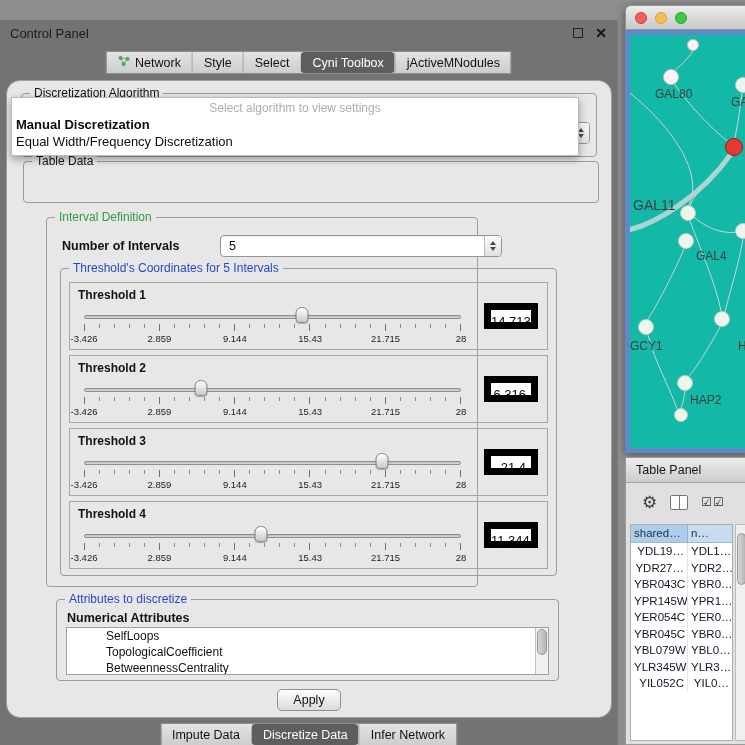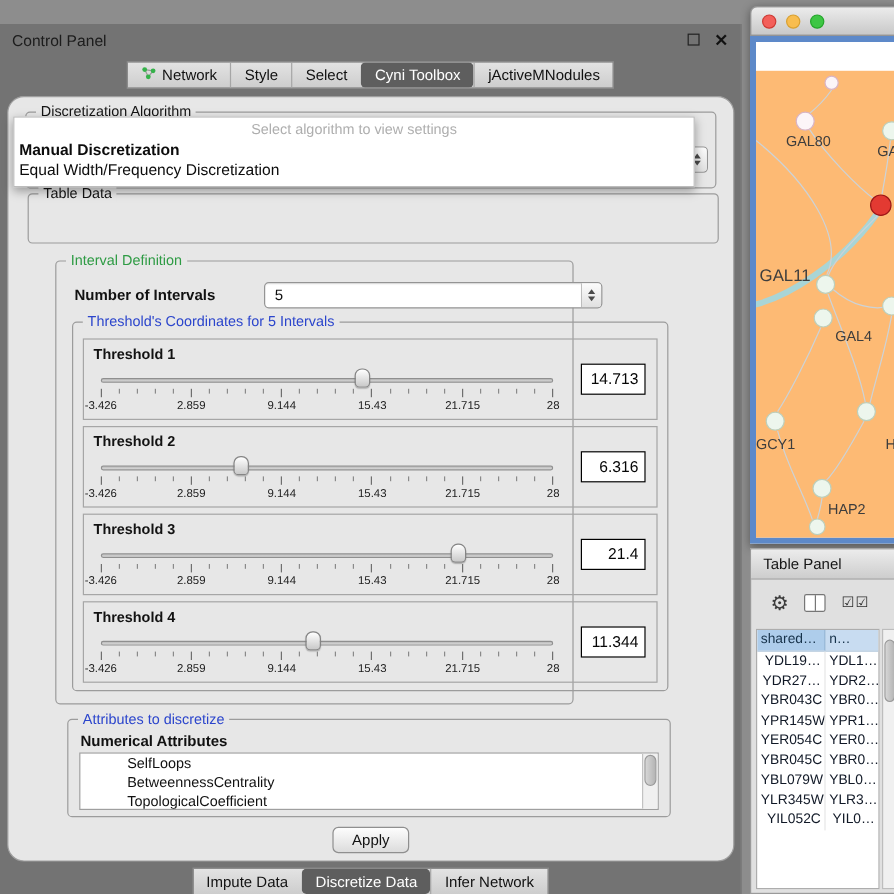--- a/index.html
+++ b/index.html
@@ -44,38 +44,38 @@
 .threshold-panel{position:relative;height:68px;border:1px solid #a6a6a6;margin-bottom:5px;}
 .threshold-label{position:absolute;left:8px;top:5px;font-size:12px;font-weight:bold;color:#121212;}
 .slider-zone{position:absolute;left:14px;right:86px;top:24px;height:38px;}
 .slider-track{position:absolute;left:0;right:0;top:8px;height:4px;background:linear-gradient(#bdbdbd,#d8d8d8);border:1px solid #8f8f8f;border-radius:2px;}
 .slider-thumb{position:absolute;top:0;width:13px;height:16px;transform:translateX(-50%);background:linear-gradient(#ffffff,#c9c9c9);border:1px solid #858585;border-radius:6px 6px 4px 4px;box-shadow:0 1px 1px rgba(0,0,0,.25);}
 .slider-ticks{position:absolute;left:0;right:0;top:17px;height:7px;display:flex;justify-content:space-between;align-items:flex-start;}
 .slider-ticks i{width:1px;height:4px;background:#8a8a8a;}
 .slider-ticks i.major{height:7px;background:#6f6f6f;}
 .slider-scale{position:absolute;left:0;right:0;top:26px;height:11px;}
 .slider-scale span{position:absolute;transform:translateX(-50%);font-size:9.5px;color:#1d1d1d;white-space:nowrap;}
-.value-box{position:absolute;right:9px;top:20px;width:54px;height:26px;background:#fff;border:1px solid #000000;font-size:13px;line-height:24px;text-align:right;padding-right:5px;color:#060606;}
+.value-box{position:absolute;right:9px;top:20px;width:54px;height:26px;background:#fff;border:7px solid #000000;font-size:13px;line-height:24px;text-align:right;padding-right:5px;color:#060606;}
 
 .listbox{position:absolute;left:9px;right:9px;top:27px;height:48px;background:#fff;border:1px solid #9f9f9f;overflow:hidden;padding-left:32px;}
 .list-item{font-size:12px;line-height:16px;padding-left:7px;color:#111;white-space:nowrap;}
 .list-scrollbar{position:absolute;right:0;top:0;bottom:0;width:13px;background:#f0f0f0;border-left:1px solid #c2c2c2;}
 .scroll-thumb{position:absolute;left:1px;right:1px;background:linear-gradient(90deg,#d6d6d6,#b5b5b5);border:1px solid #999;border-radius:6px;}
 
 .apply-btn{position:absolute;left:50%;transform:translateX(-50%);top:608px;width:64px;height:22px;background:linear-gradient(#fdfdfd,#dcdcdc);border:1px solid #8f8f8f;border-radius:5px;font-size:12.5px;color:#111;font-family:inherit;}
 
 
 .network-window{position:absolute;left:625px;top:5px;width:126px;height:448px;border-radius:6px 6px 0 0;box-shadow:0 2px 8px rgba(0,0,0,.4);}
 .nw-titlebar{position:absolute;left:0;top:0;right:0;height:25px;background:linear-gradient(#ececec,#c8c8c8);border:1px solid #949494;border-radius:6px 6px 0 0;display:flex;align-items:center;padding-left:9px;gap:8px;}
 .light{width:12px;height:12px;border-radius:50%;}
 .light.red{background:#f35f5a;border:1px solid #ce3a34;}
 .light.yellow{background:#f8bd4f;border:1px solid #d9a131;}
 .light.green{background:#3ec644;border:1px solid #24a62a;}
 .nw-frame{position:absolute;left:0;top:25px;right:0;bottom:0;border:5px solid #5d89c9;background:#fff;}
-.net-canvas{position:absolute;inset:0;overflow:hidden;background:#fdba74;margin-top:24px;}
+.net-canvas{position:absolute;inset:0;overflow:hidden;background:#14b8a6;}
 .net-canvas svg{position:absolute;left:0;top:0;}
 .net-node{position:absolute;border-radius:50%;border:1px solid;}
 .net-label{position:absolute;font-size:12px;color:#3d3d3d;white-space:nowrap;}
 .net-label.big{font-size:14px;}
 
 
 .table-panel{position:absolute;left:625px;top:457px;width:126px;height:288px;background:#e0e0e0;border:1px solid #9a9a9a;}
 .tp-titlebar{position:absolute;left:0;top:0;right:0;height:25px;background:linear-gradient(#ececec,#cdcdcd);border-bottom:1px solid #a2a2a2;font-size:12.5px;color:#151515;line-height:24px;padding-left:10px;}
 .tp-toolbar{position:absolute;left:0;top:25px;right:0;height:38px;display:flex;align-items:center;gap:13px;padding-left:16px;}
 .gear-icon{font-size:17px;color:#3c3c3c;line-height:1;}
@@ -352,22 +352,22 @@
 </div>
       </div>
     </div>
 
     <div class="group" style="left:49px;top:518px;width:503px;height:82px;">
       <span class="group-title blue">Attributes to discretize</span>
       <span class="field-label" style="left:10px;top:11px;">Numerical Attributes</span>
       <div class="listbox">
         <div>
             <div class="list-item">SelfLoops</div>
+            <div class="list-item">TopologicalCoefficient</div>
             <div class="list-item">BetweennessCentrality</div>
-            <div class="list-item">TopologicalCoefficient</div>
           </div>
         <div class="list-scrollbar">
           <div class="scroll-thumb" style="top:1px;height:26px;"></div>
         </div>
       </div>
     </div>
 
     <button class="apply-btn">Apply</button>
   </div>
 

